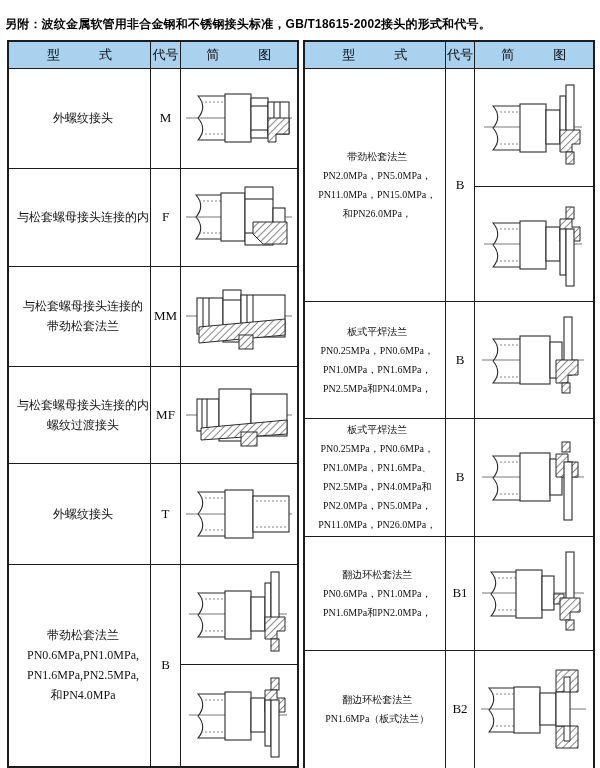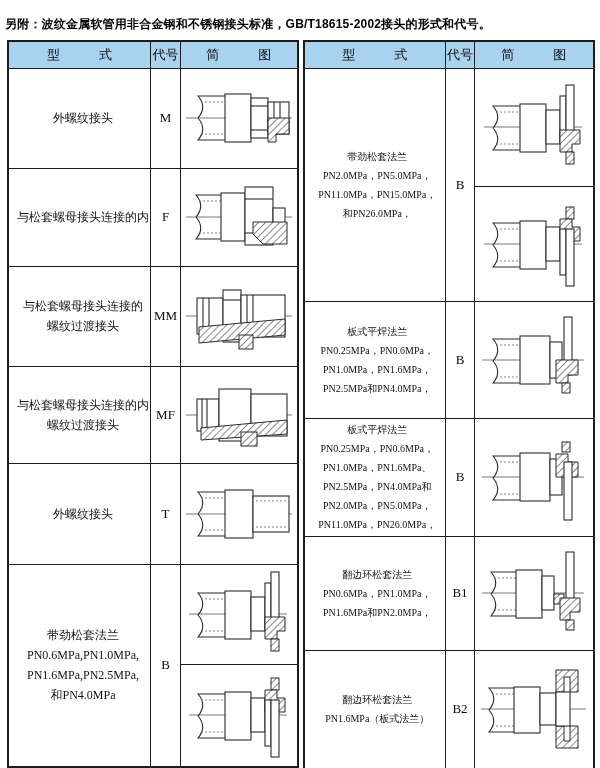--- a/index.html
+++ b/index.html
@@ -113,21 +113,21 @@
           <line class="ln" x1="62" y1="63" x2="90" y2="63"></line>
           <rect class="ln" x="90" y="38" width="12" height="18"></rect>
           <path class="ht" d="M70,52 H104 V74 H80 L70,64 Z"></path>
         </svg>
       </td>
     </tr>
 
     <tr style="height:100px">
       <td class="ty">
             <div class="celltext">与松套螺母接头连接的
-螺纹过渡接头</div>
+带劲松套法兰</div>
           </td>
       <td class="cd">MM</td>
       <td class="dgc">
         <svg class="dg" width="112" height="94" viewBox="0 0 112 94">
           <line class="cl" x1="3" y1="47" x2="109" y2="47"></line>
           <rect class="ln" x="14" y="29" width="26" height="36"></rect>
           <line class="ln" x1="20" y1="29" x2="20" y2="65"></line>
           <line class="ln" x1="26" y1="29" x2="26" y2="65"></line>
           <rect class="ln" x="40" y="21" width="18" height="52"></rect>
           <line class="ln" x1="40" y1="31" x2="58" y2="31"></line>

